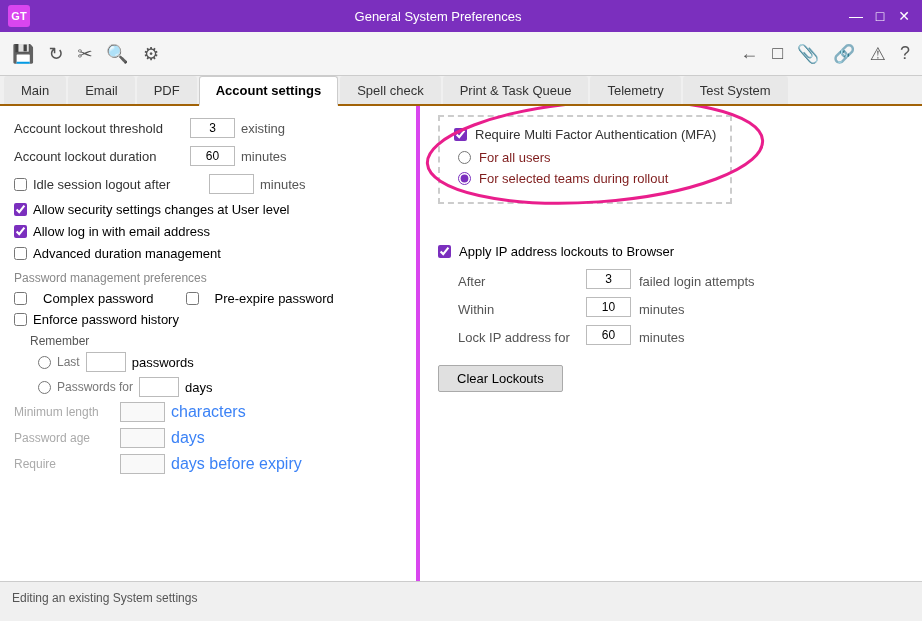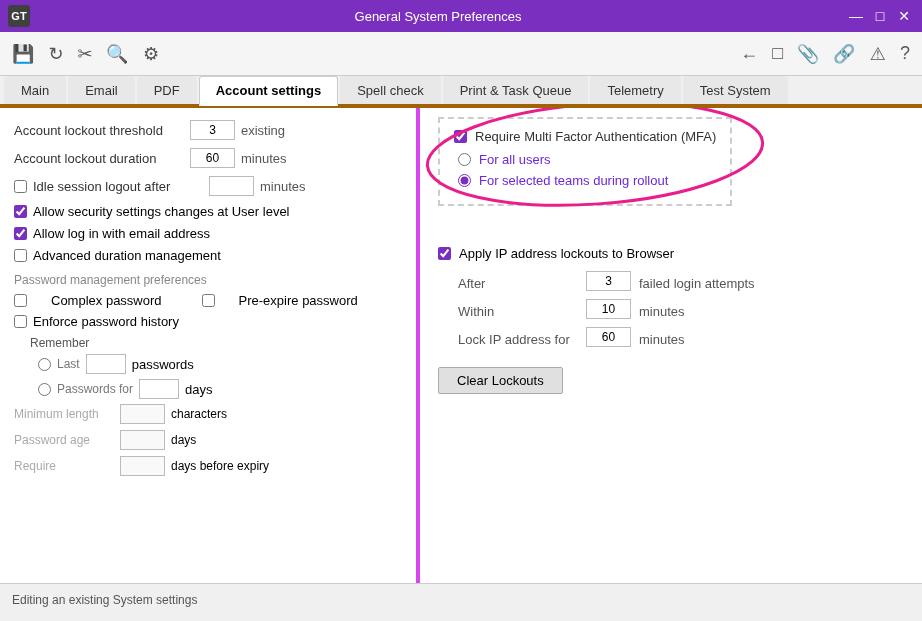--- a/index.html
+++ b/index.html
@@ -10,21 +10,21 @@
       background: #7b2fbe;
       color: white;
       display: flex;
       align-items: center;
       justify-content: space-between;
       padding: 4px 8px;
       height: 32px;
     }
     .title-bar-left { display: flex; align-items: center; gap: 6px; }
     .title-bar-logo {
-      background: #404040;
+      background: #d946ef;
       color: white;
       font-weight: bold;
       font-size: 11px;
       width: 22px; height: 22px;
       display: flex; align-items: center; justify-content: center;
       border-radius: 3px;
     }
     .title-bar-title { font-size: 13px; font-weight: normal; flex: 1; text-align: center; }
     .title-bar-controls { display: flex; gap: 4px; }
     .title-bar-controls span {
@@ -50,21 +50,21 @@
       color: #555;
       cursor: pointer;
       padding: 2px;
     }
 
     
     .tabs {
       background: #f0f0f0;
       display: flex;
       align-items: flex-end;
-      border-bottom: 4px solid #a16207;
+      border-bottom: 2px solid #a16207;
       padding: 0 4px;
     }
     .tab {
       padding: 6px 16px;
       cursor: pointer;
       border: 1px solid transparent;
       border-bottom: none;
       font-size: 13px;
       color: #333;
       background: #e8e8e8;
@@ -123,59 +123,59 @@
 
     .section-label {
       color: #888;
       font-size: 12px;
       margin: 10px 0 6px 0;
       font-weight: normal;
     }
 
     
     .pw-section { margin-top: 8px; }
-    .pw-row { display: flex; align-items: center; gap: 24px; margin-bottom: 6px; }
+    .pw-row { display: flex; align-items: center; gap: 16px; margin-bottom: 6px; }
     .pw-remember-label { margin-left: 16px; color: #555; font-size: 12px; margin-bottom: 4px; }
     .pw-radio-row { display: flex; align-items: center; gap: 6px; margin-left: 24px; margin-bottom: 5px; }
     .pw-radio-row label { color: #777; font-size: 12px; }
 
     .pw-field-row {
       display: flex;
       align-items: center;
       gap: 6px;
       margin-bottom: 6px;
     }
     .pw-field-label { color: #aaa; min-width: 100px; font-size: 12px; }
     .pw-field-input {
       border: 1px solid #bbb;
       width: 45px;
       height: 20px;
       background: #f9f9f9;
     }
-    .pw-field-unit { color: #000000; font-size: 12px; }
+    .pw-field-unit { color: #3b82f6; font-size: 16px; }
 
     
     .right-panel {
       flex: 1;
       padding: 9px 18px;
       position: relative;
     }
 
     
     .mfa-box {
       border: 2px dashed #ccc;
       padding: 10px 14px;
       margin-bottom: 14px;
       position: relative;
     }
 
     .mfa-row { display: flex; align-items: center; gap: 8px; margin-bottom: 8px; }
     .mfa-label { font-size: 13px; color: #333; }
     .radio-row { display: flex; align-items: center; gap: 8px; margin-bottom: 6px; margin-left: 4px; }
-    .radio-row label { color: #6d28d9; font-size: 13px; }
+    .radio-row label { color: #7f1d1d; font-size: 13px; }
 
     
     .ip-section {
       margin-top: 10px;
     }
     .ip-header { display: flex; align-items: center; gap: 8px; margin-bottom: 10px; }
     .ip-form-row { display: flex; align-items: flex-end; gap: 8px; margin-bottom: 8px; margin-left: 20px; }
     .ip-label { min-width: 120px; color: #555; font-size: 13px; }
     .ip-input {
       border: 1px solid #bbb;

